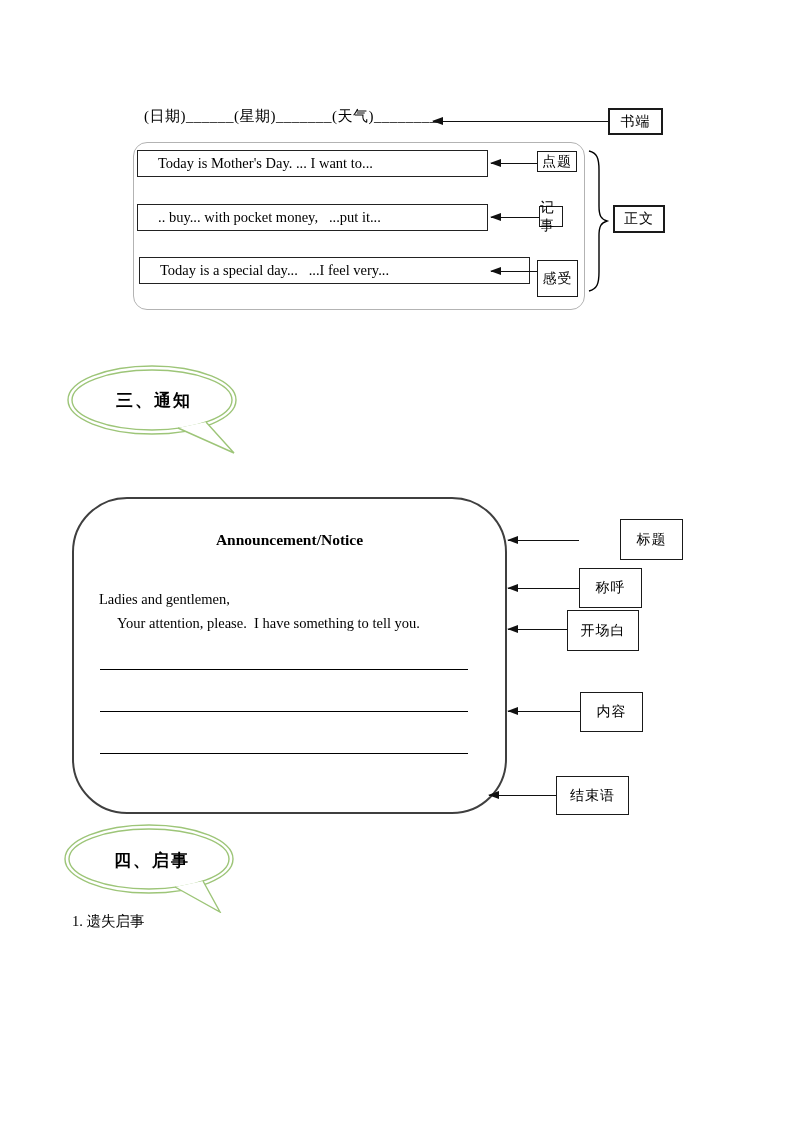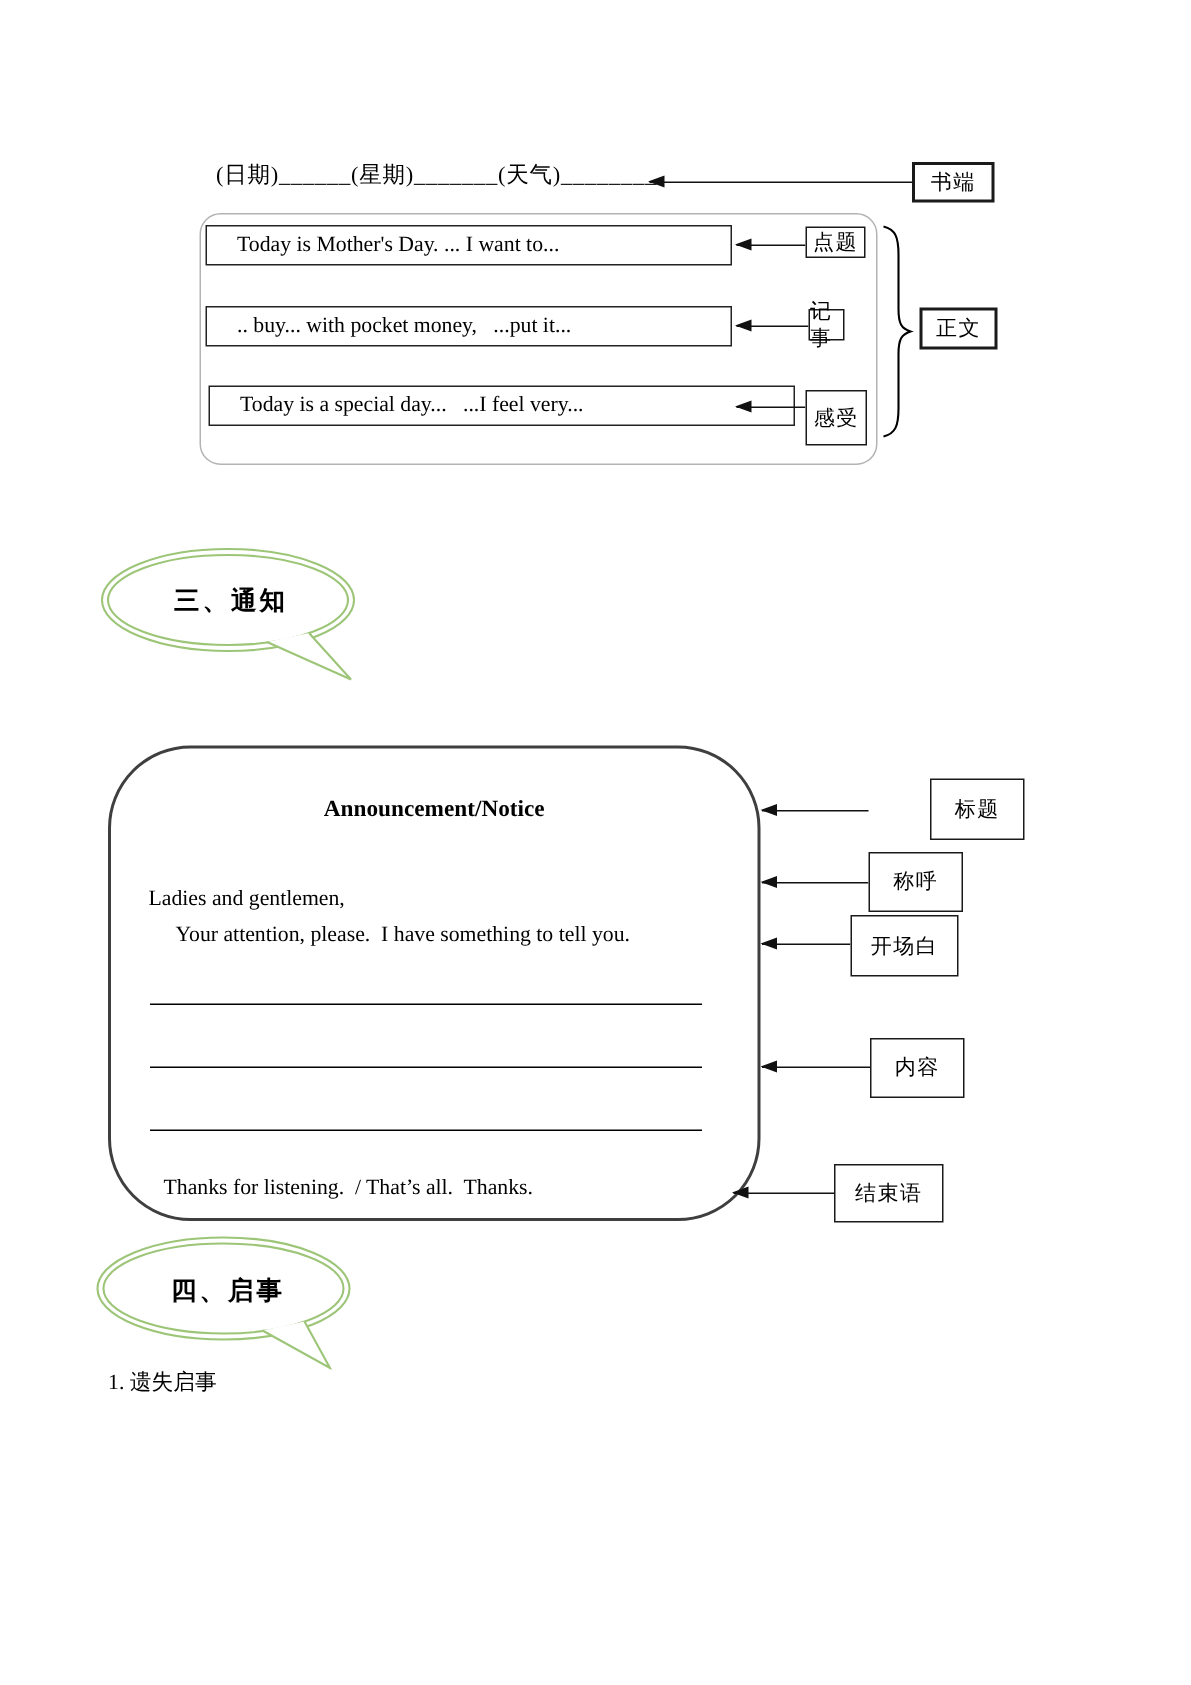--- a/index.html
+++ b/index.html
@@ -89,21 +89,20 @@
     <div class="abs bubble-text" style="left:40px;top:25px;">三、通知</div>
   </div>
 
   <div class="abs notice-box" style="left:72px;top:497px;width:435px;height:317px;">
     <div class="abs notice-title" style="left:0;top:32px;width:100%;">Announcement/Notice</div>
     <div class="abs notice-text pre" style="left:25px;top:92px;">Ladies and gentlemen,</div>
     <div class="abs notice-text pre" style="left:43px;top:116px;">Your attention, please.  I have something to tell you.</div>
     <div class="abs blank-line" style="left:26px;top:170px;width:368px;"></div>
     <div class="abs blank-line" style="left:26px;top:212px;width:368px;"></div>
     <div class="abs blank-line" style="left:26px;top:254px;width:368px;"></div>
-    <div class="abs notice-text pre" style="left:35px;top:285px;">Thanks for listening.  / That’s all.  Thanks.</div>
   </div>
 
   <div class="abs arrow" style="left:508px;top:540px;width:71px;"></div>
   <div class="abs labelbox thin" style="left:579px;top:519px;width:63px;height:41px;margin-left:41px;">标题</div>
 
   <div class="abs arrow" style="left:508px;top:588px;width:71px;"></div>
   <div class="abs labelbox thin" style="left:579px;top:568px;width:63px;height:40px;">称呼</div>
 
   <div class="abs arrow" style="left:508px;top:629px;width:59px;"></div>
   <div class="abs labelbox thin" style="left:567px;top:610px;width:72px;height:41px;">开场白</div>

